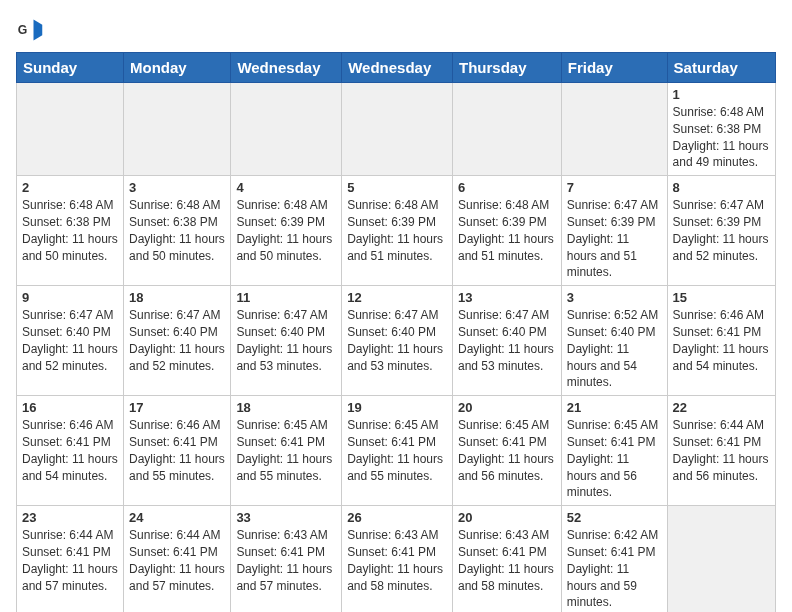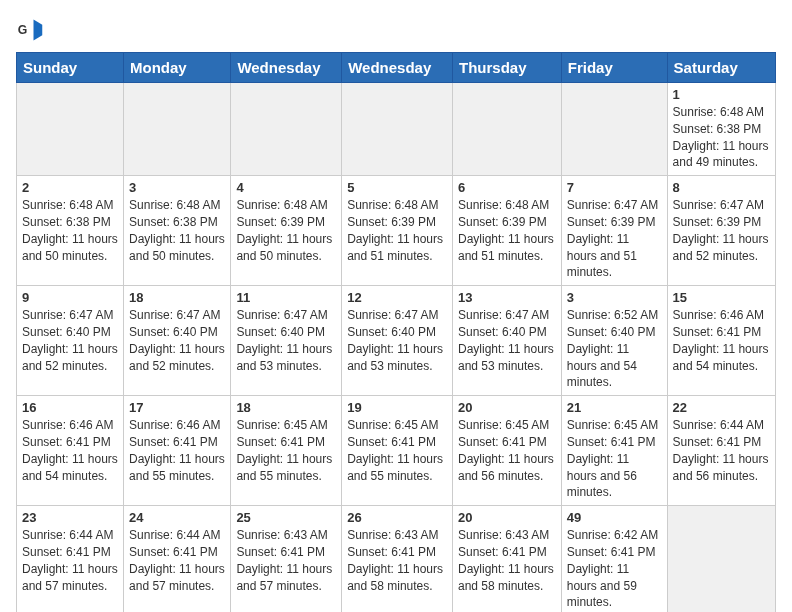--- a/index.html
+++ b/index.html
@@ -278,39 +278,39 @@
 Sunset: 6:41 PM
 Daylight: 11 hours and 57 minutes.</div>
         </td>
         <td>
           <span class="day-number">24</span>
           <div class="day-info">Sunrise: 6:44 AM
 Sunset: 6:41 PM
 Daylight: 11 hours and 57 minutes.</div>
         </td>
         <td>
-          <span class="day-number">25</span>
+          <span class="day-number">33</span>
           <div class="day-info">Sunrise: 6:43 AM
 Sunset: 6:41 PM
 Daylight: 11 hours and 57 minutes.</div>
         </td>
         <td>
           <span class="day-number">26</span>
           <div class="day-info">Sunrise: 6:43 AM
 Sunset: 6:41 PM
 Daylight: 11 hours and 58 minutes.</div>
         </td>
         <td>
           <span class="day-number">20</span>
           <div class="day-info">Sunrise: 6:43 AM
 Sunset: 6:41 PM
 Daylight: 11 hours and 58 minutes.</div>
         </td>
         <td>
-          <span class="day-number">49</span>
+          <span class="day-number">52</span>
           <div class="day-info">Sunrise: 6:42 AM
 Sunset: 6:41 PM
 Daylight: 11 hours and 59 minutes.</div>
         </td>
         <td class="empty"></td>
       </tr>
     </tbody>
 </table>
 
 </body></html>

